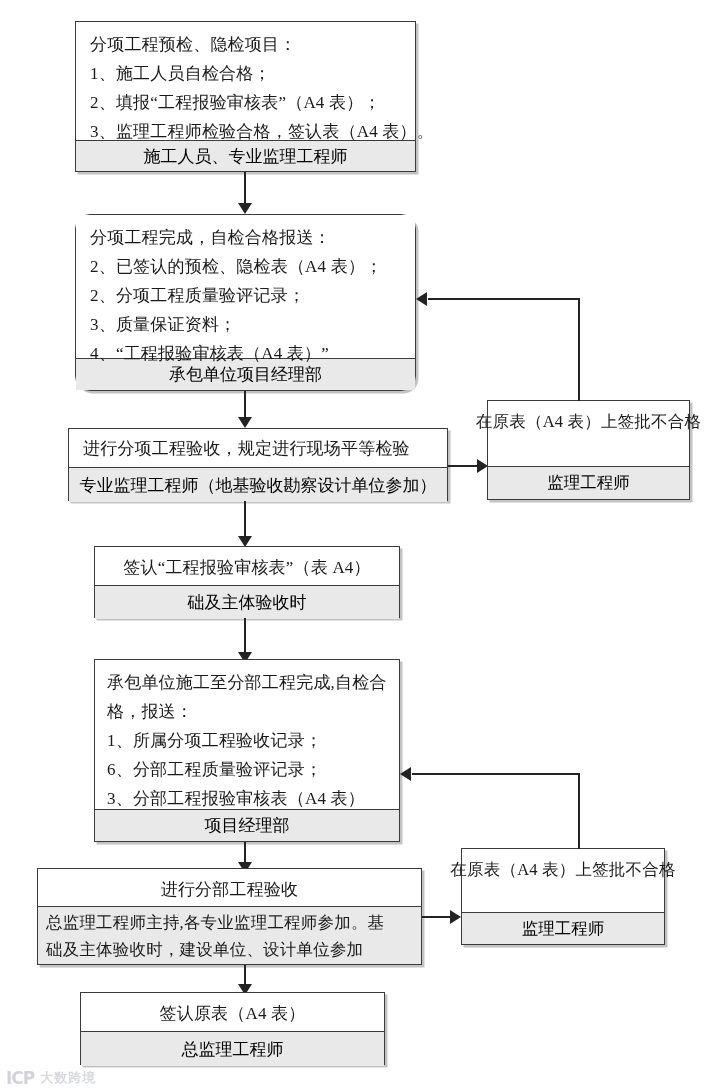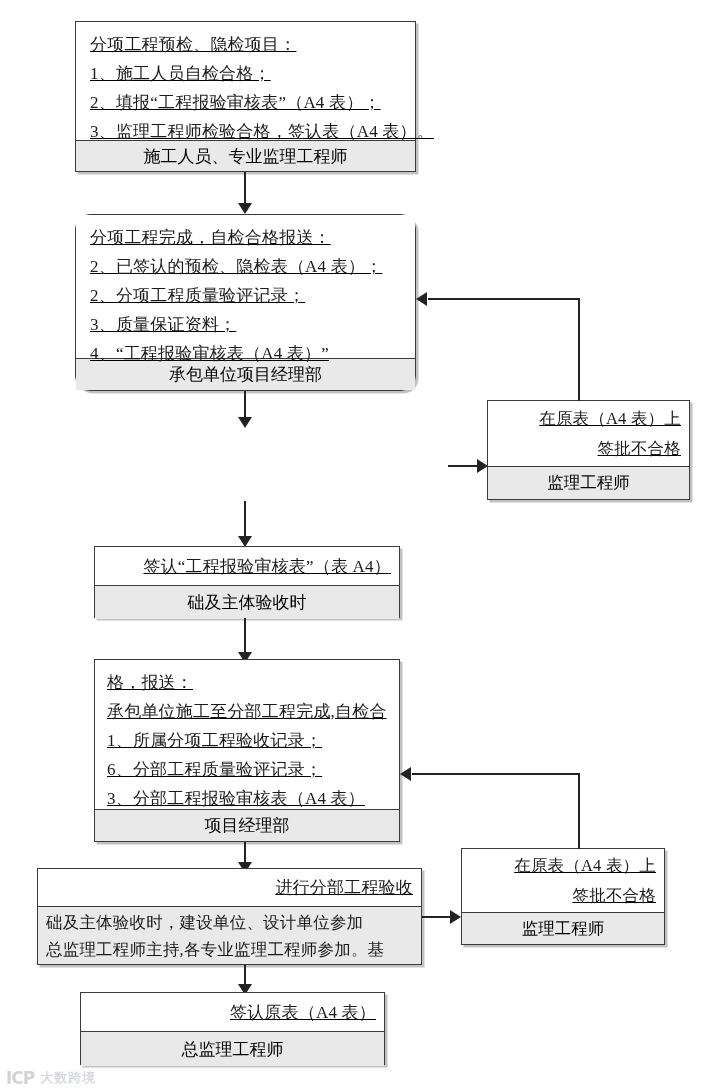--- a/index.html
+++ b/index.html
@@ -20,38 +20,37 @@
     position:absolute;
     box-sizing:border-box;
     border:1.5px solid #3b3b3b;
     background:#ffffff;
     box-shadow:2.5px 2.5px 0 0 rgba(120,120,120,.45);
   }
   .node .body{
     box-sizing:border-box;
     background:#ffffff;
     padding:8px 12px 8px 14px;
-    text-decoration:underline;
   }
   .node .actor{
     box-sizing:border-box;
     background:#e9e9e9;
     border-top:1.5px solid #3b3b3b;
     text-align:center;
     display:flex;
     align-items:center;
     justify-content:center;
   }
   .line{
     display:block;
     white-space:nowrap;
     color:#1a1a1a;
     letter-spacing:.2px;
   }
-  .body.center{text-align:center;display:flex;flex-direction:column;align-items:flex-end;justify-content:center;padding:6px 8px;}
+  .body.center{text-align:center;display:flex;flex-direction:row;align-items:flex-start;justify-content:center;padding:6px 8px;}
 
   
   .fs17{font-size:17px;line-height:29px;}
   .fs16{font-size:16.5px;line-height:27px;}
   .fs16b{font-size:16.5px;line-height:30px;}
 
   
   .vline{position:absolute;width:2px;background:#232323;}
   .hline{position:absolute;height:2px;background:#232323;}
   .arrow-down{
@@ -115,20 +114,26 @@
       <span class="line">2、分项工程质量验评记录；</span>
       <span class="line">3、质量保证资料；</span>
       <span class="line">4、“工程报验审核表（A4 表）”</span>
     </div>
     <div class="actor fs17" style="height:32px;">承包单位项目经理部</div>
   </div>
 
   <div class="vline" style="left:244px;top:391px;height:28px;"></div>
   <div class="arrow-down" style="left:238px;top:417px;"></div>
 
+  <div class="node" style="left:68px;top:428px;width:380px;height:73px;">
+    <div class="body fs17" style="height:38px;padding-top:5px;">
+      <span class="line">进行分项工程验收，规定进行现场平等检验</span>
+    </div>
+    <div class="actor fs17" style="height:35px;">专业监理工程师（地基验收勘察设计单位参加）</div>
+  </div>
 
   <div class="hline" style="left:448px;top:465px;width:32px;"></div>
   <div class="arrow-right" style="left:477px;top:459px;"></div>
 
   <div class="node" style="left:487px;top:400px;width:203px;height:100px;">
     <div class="body center fs16b" style="height:65px;">
       <span class="line">在原表（A4 表）上</span>
       <span class="line">签批不合格</span>
     </div>
     <div class="actor fs16b" style="height:33px;">监理工程师</div>
@@ -146,39 +151,39 @@
       <span class="line">签认“工程报验审核表”（表 A4）</span>
     </div>
     <div class="actor fs17" style="height:34px;">础及主体验收时</div>
   </div>
 
   <div class="vline" style="left:244px;top:618px;height:36px;"></div>
   <div class="arrow-down" style="left:238px;top:652px;"></div>
 
   <div class="node" style="left:94px;top:659px;width:306px;height:183px;">
     <div class="body fs17" style="height:149px;padding-left:12px;">
+      <span class="line">承包单位施工至分部工程完成,自检合</span>
       <span class="line">格，报送：</span>
-      <span class="line">承包单位施工至分部工程完成,自检合</span>
       <span class="line">1、所属分项工程验收记录；</span>
       <span class="line">6、分部工程质量验评记录；</span>
       <span class="line">3、分部工程报验审核表（A4 表）</span>
     </div>
     <div class="actor fs17" style="height:32px;">项目经理部</div>
   </div>
 
   <div class="vline" style="left:244px;top:842px;height:22px;"></div>
   <div class="arrow-down" style="left:238px;top:862px;"></div>
 
   <div class="node" style="left:37px;top:868px;width:385px;height:97px;">
     <div class="body center fs17" style="height:37px;">
       <span class="line">进行分部工程验收</span>
     </div>
     <div class="actor fs16" style="height:58px;flex-direction:column;align-items:flex-start;justify-content:center;padding-left:8px;">
+      <span class="line">总监理工程师主持,各专业监理工程师参加。基</span>
       <span class="line">础及主体验收时，建设单位、设计单位参加</span>
-      <span class="line">总监理工程师主持,各专业监理工程师参加。基</span>
     </div>
   </div>
 
   <div class="hline" style="left:422px;top:916px;width:31px;"></div>
   <div class="arrow-right" style="left:450px;top:910px;"></div>
 
   <div class="node" style="left:461px;top:848px;width:204px;height:97px;">
     <div class="body center fs16b" style="height:63px;">
       <span class="line">在原表（A4 表）上</span>
       <span class="line">签批不合格</span>

